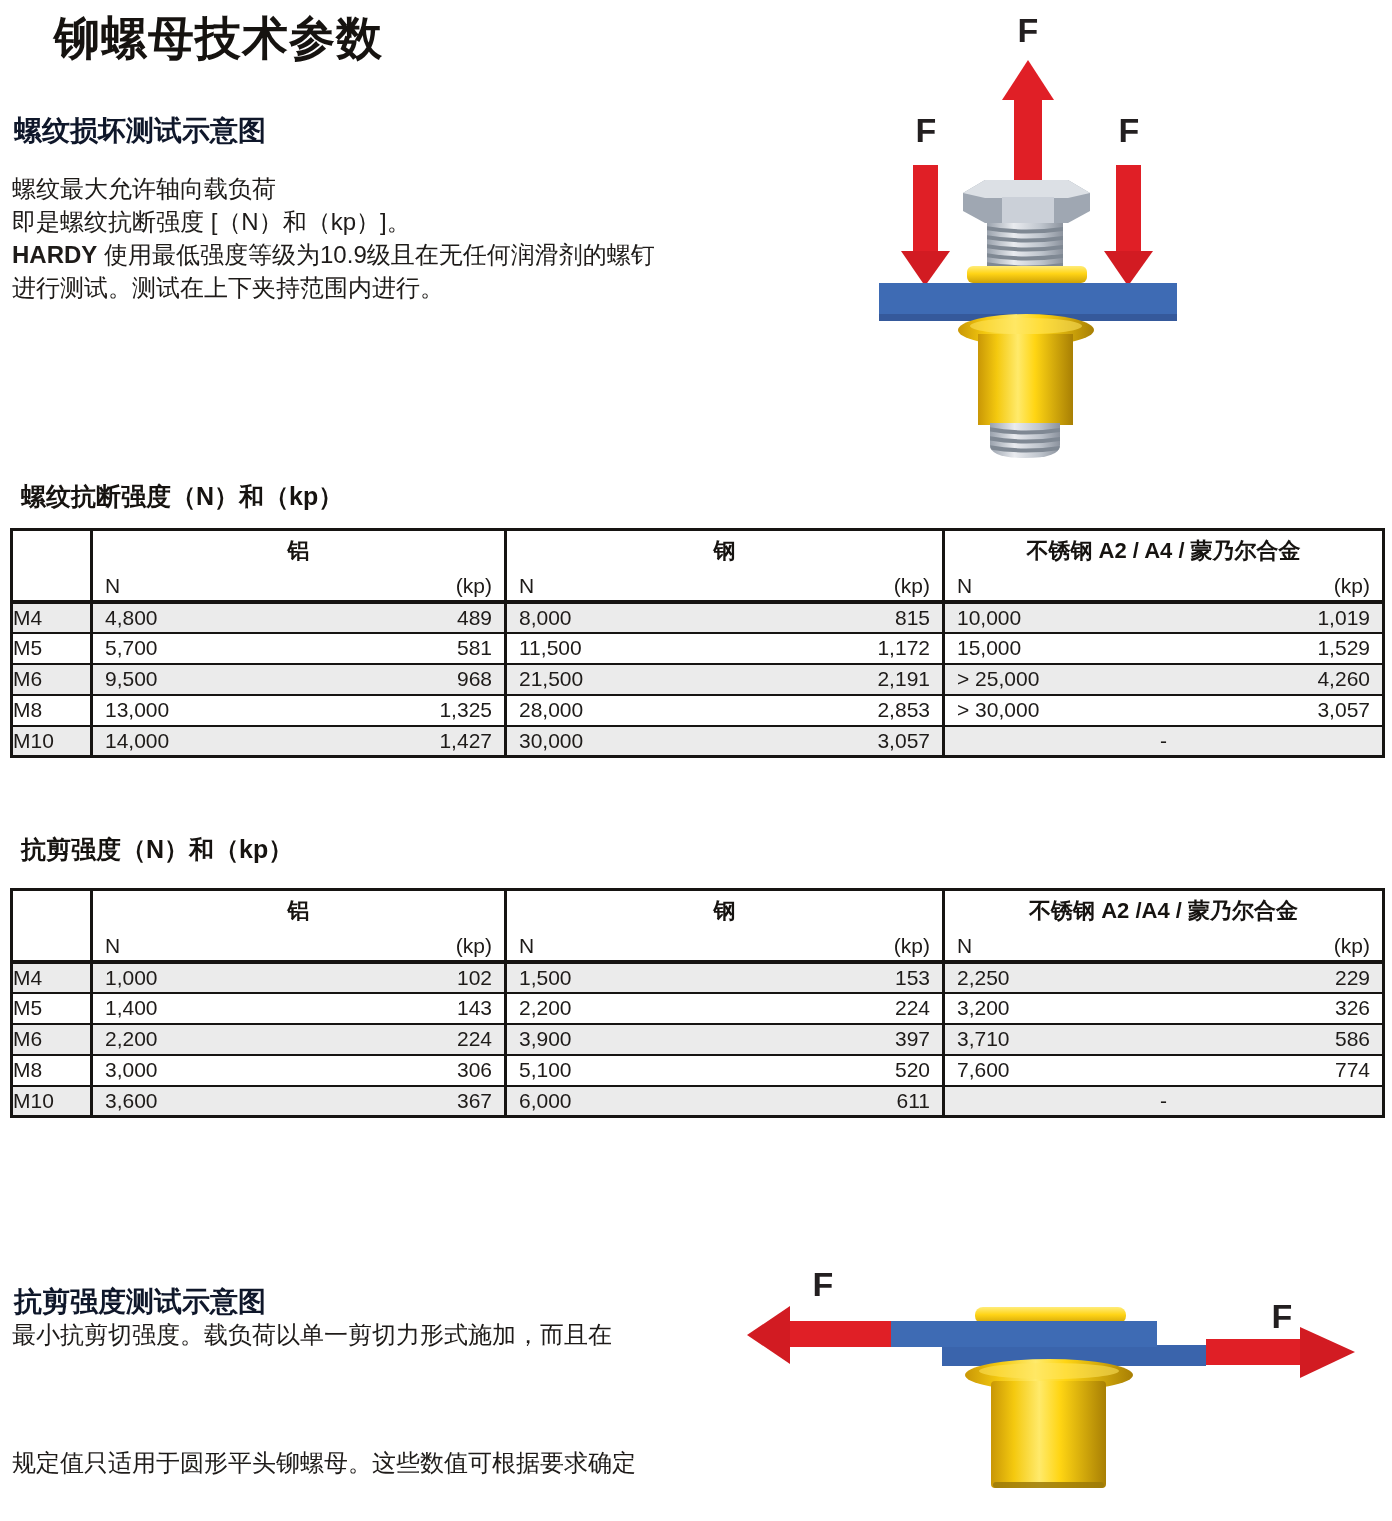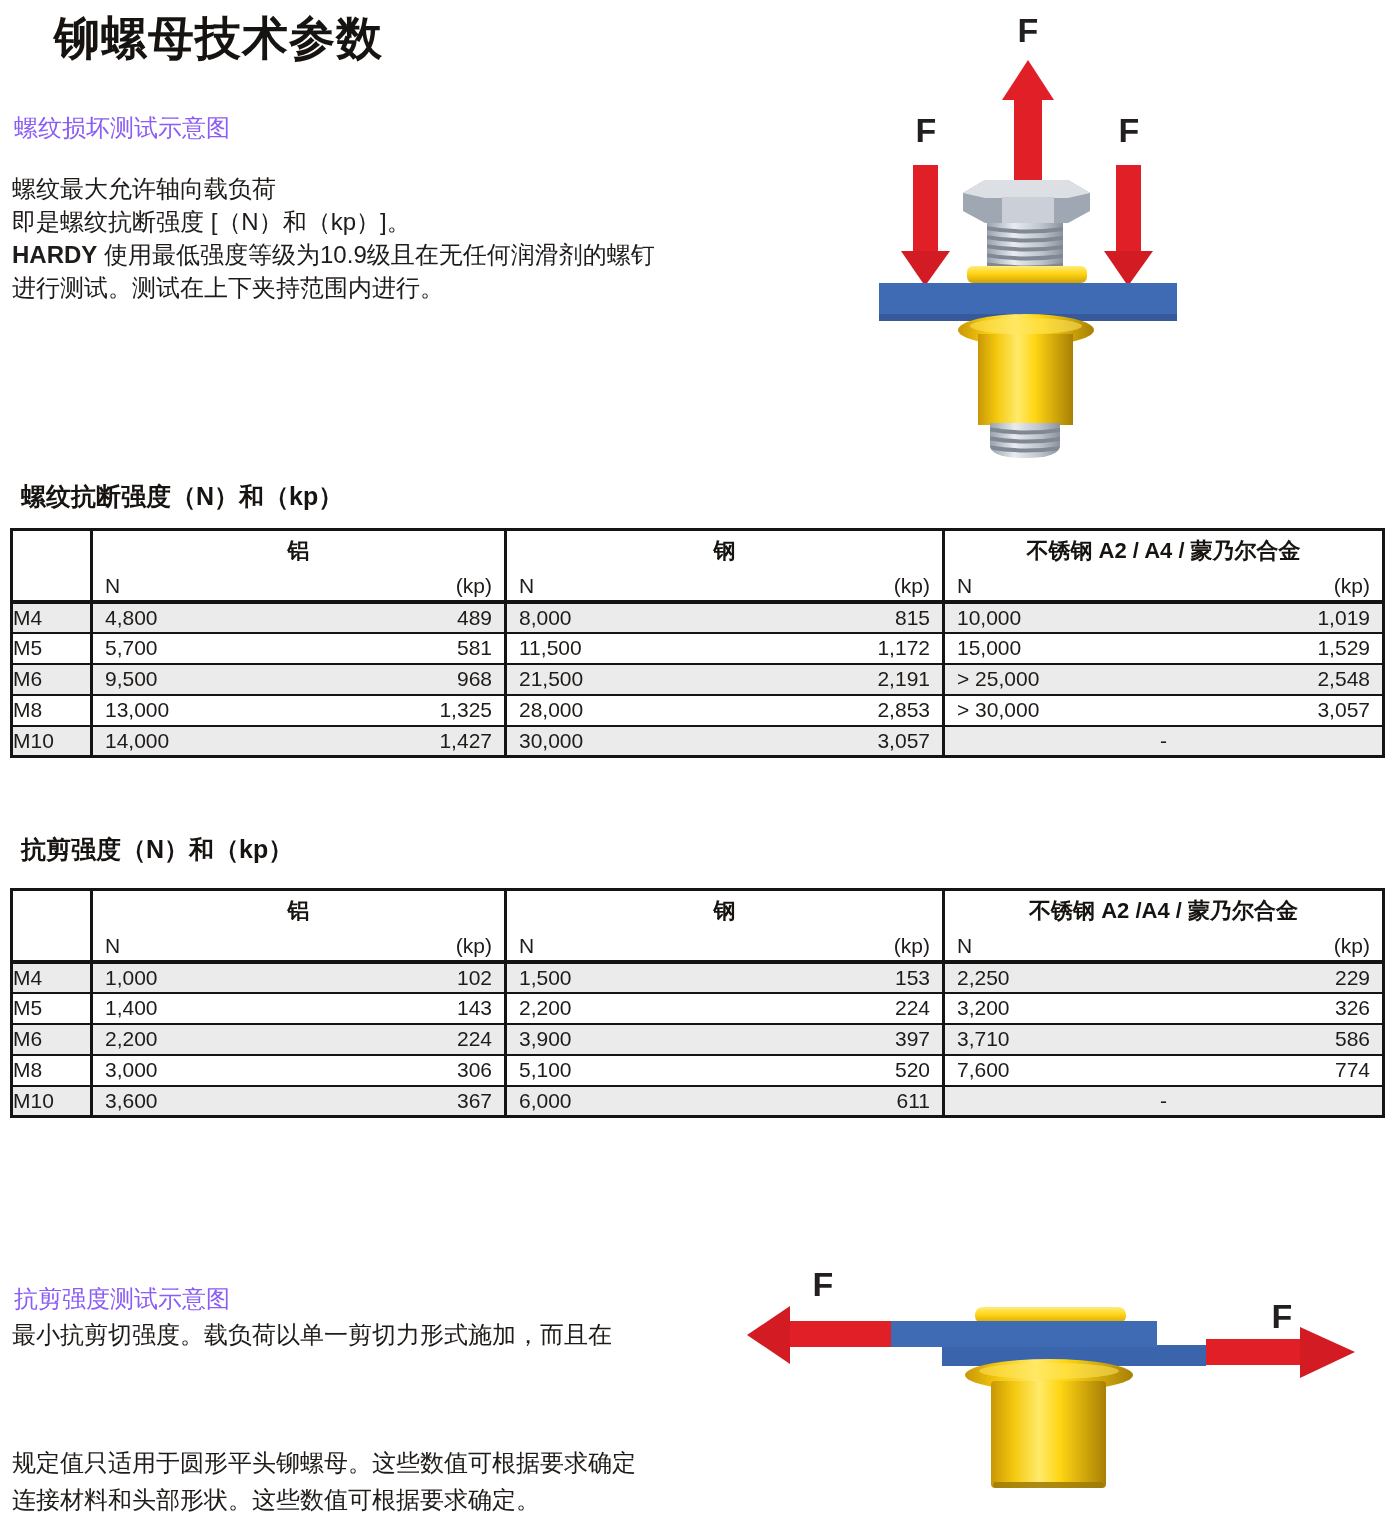--- a/index.html
+++ b/index.html
@@ -8,21 +8,21 @@
     width:1392px; height:1521px; position:relative; overflow:hidden;
     font-family:"Liberation Sans","DejaVu Sans",sans-serif;
     color:#1e1b19;
   }
   .page-title {
     position:absolute; left:12px; top:8px;
     font-size:46px; font-weight:bold; letter-spacing:1px; color:#161310;margin-left:42px;
   }
   .sec-heading {
     position:absolute; left:14px;
-    font-size:24px; font-weight:normal; color:#8b5cf6;
+    font-size:28px; font-weight:bold; color:#0f172a;
   }
   .body-text {
     position:absolute; left:12px;
     font-size:24px; line-height:33px; color:#1e1b19; white-space:nowrap;
   }
   .body-text.shear-text { line-height:37px; }
   .b { font-weight:bold; }
   .table-title {
     position:absolute; left:12px;
     font-size:25px; font-weight:bold; color:#161310;margin-left:9px;
@@ -166,21 +166,21 @@
         </td>
         <td>
           <div class="cellflex">
             <span>21,500</span>
             <span>2,191</span>
           </div>
         </td>
         <td>
           <div class="cellflex">
             <span>&gt; 25,000</span>
-            <span>2,548</span>
+            <span>4,260</span>
           </div>
         </td>
       </tr>
       <tr>
         <td class="lbl-cell">M8</td>
         <td>
           <div class="cellflex">
             <span>13,000</span>
             <span>1,325</span>
           </div>
@@ -363,21 +363,20 @@
 </table>
 
 <div class="sec-heading" style="top:1283px">抗剪强度测试示意图</div>
 
 <div class="body-text shear-text" style="top:1316px">
   <div>最小抗剪切强度。载负荷以单一剪切力形式施加，而且在</div>
 </div>
 
 <div class="body-text shear-text" style="top:1444px">
   <div>规定值只适用于圆形平头铆螺母。这些数值可根据要求确定</div>
-  <div>连接材料和头部形状。这些数值可根据要求确定。</div>
 </div>
 
 <svg class="diagram1" viewBox="0 0 430 470">
   <defs>
     <linearGradient id="d1goldH" x1="0" y1="0" x2="1" y2="0">
       <stop offset="0" stop-color="#C99706"></stop>
         <stop offset="0.2" stop-color="#F4C90F"></stop>
       <stop offset="0.42" stop-color="#FFEA6B"></stop>
         <stop offset="0.6" stop-color="#FFD513"></stop>
       <stop offset="1" stop-color="#A87F04"></stop>

